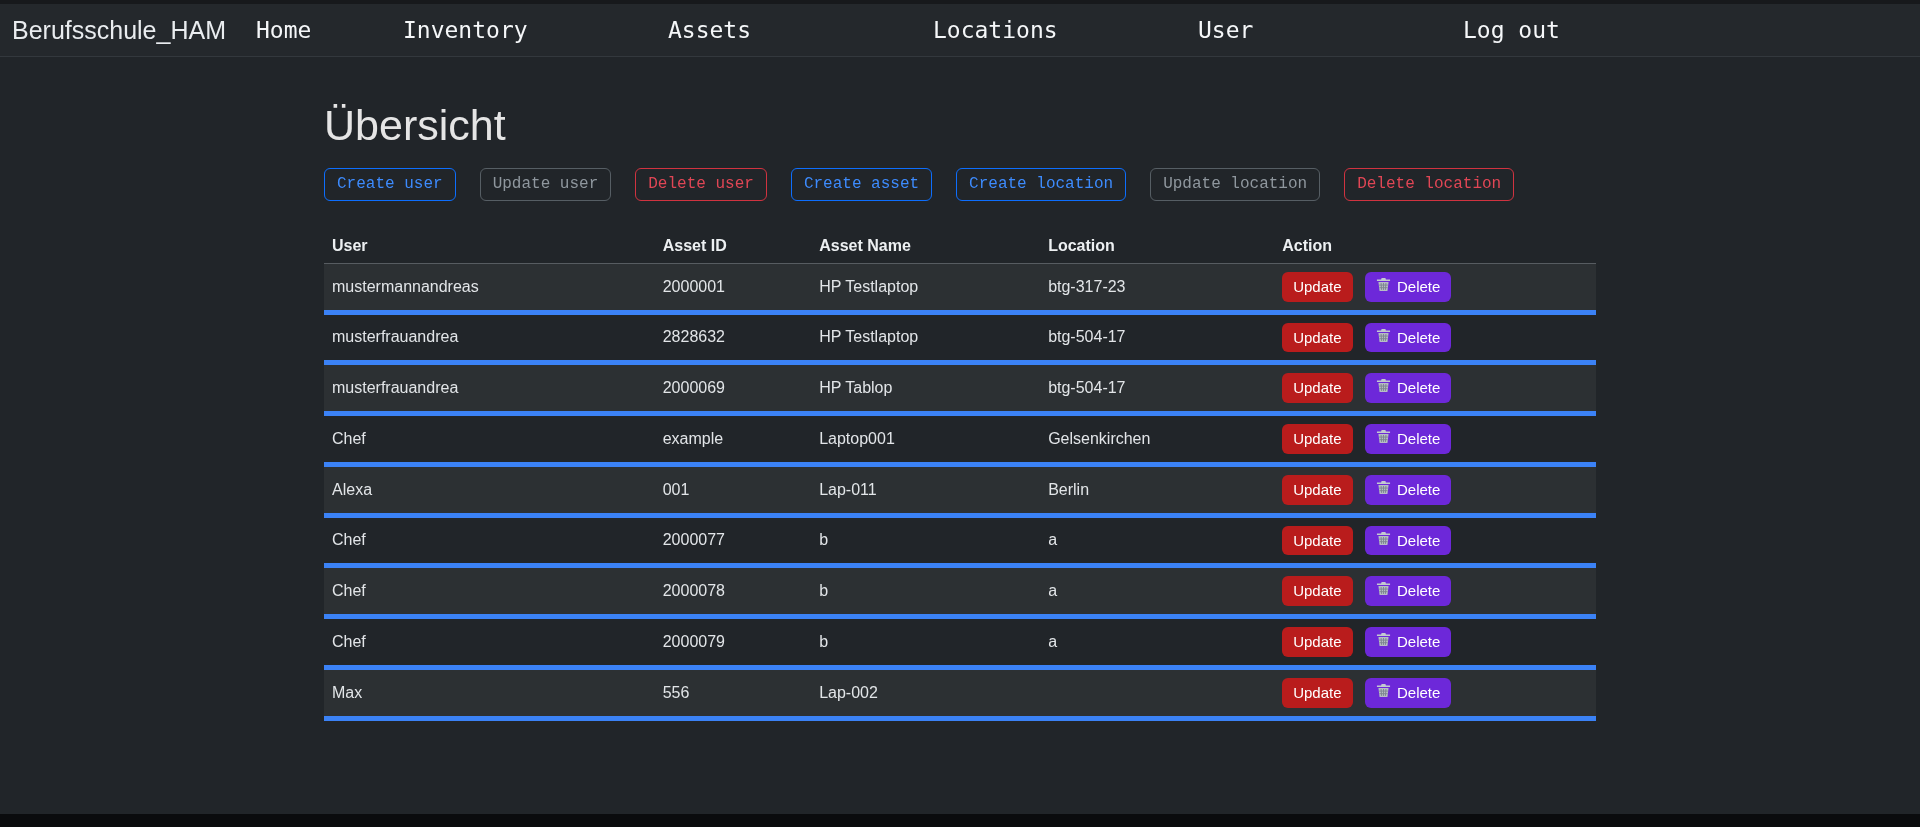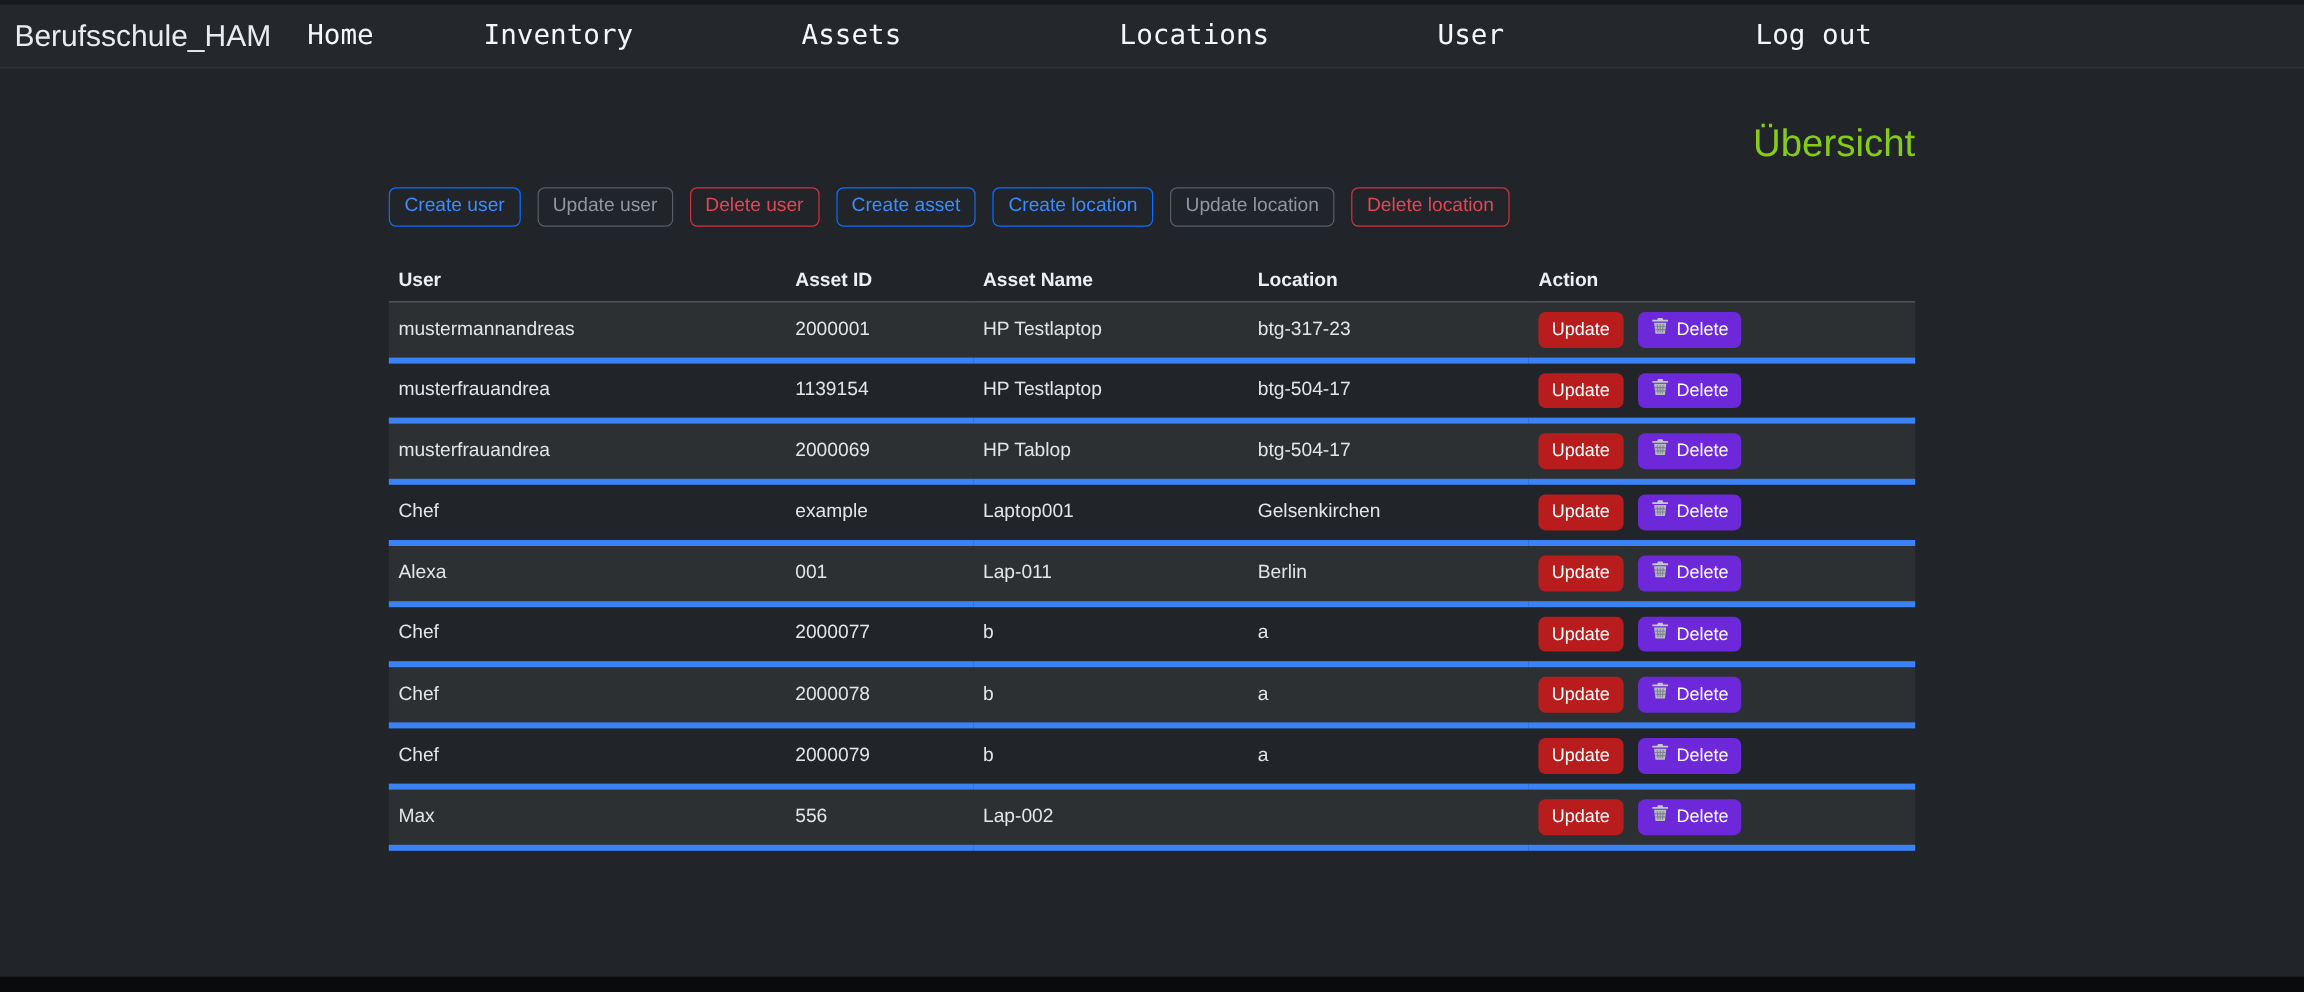--- a/index.html
+++ b/index.html
@@ -45,29 +45,28 @@
     color: #f5f7f9;
     font-family: "DejaVu Sans Mono", "Liberation Mono", monospace;
     font-size: 23px;
     text-decoration: none;
     white-space: nowrap;
   }
 
   
   .container { width: 1272px; margin: 0 auto; }
   .page-title {
-    font-size: 32px;
+    font-size: 43px;
     font-weight: 400;
-    color: #84cc16;
+    color: #e5e5e5;
     margin: 44px 0 18px 0;
-    text-align: right;
   }
 
   
-  .toolbar { display: flex; gap: 14px; margin-bottom: 28px; }
+  .toolbar { display: flex; gap: 24px; margin-bottom: 28px; font-family: Liberation Mono, monospace; }
   .btn-outline {
     background: transparent;
     border: 1px solid;
     border-radius: 6px;
     padding: 5px 12px;
     font-size: 16px;
     font-family: inherit;
     cursor: pointer;
     white-space: nowrap;
     line-height: 1.3;
@@ -183,21 +182,21 @@
             </g>
           </svg>
         </span>
         <span>Delete</span>
       </button>
     </td>
   </tr>
 
   <tr>
     <td>musterfrauandrea</td>
-    <td>1139154</td>
+    <td>2828632</td>
     <td>HP Testlaptop</td>
     <td>btg-504-17</td>
     <td>
       <button class="btn-solid btn-update">Update</button>
       <button class="btn-solid btn-delete">
         <span class="trash-svg">
           <svg width="15" height="15" viewBox="0 0 16 16" aria-hidden="true">
             <path fill="#c3c9d0" d="M6 1h4l.6 1.6H15V4.2H1V2.6h4.4z"></path>
             <path fill="#b6bcc4" d="M2.6 5.2h10.8l-1.2 9.8H3.8z"></path>
             <g stroke="#7d8590" stroke-width="1" fill="none">

